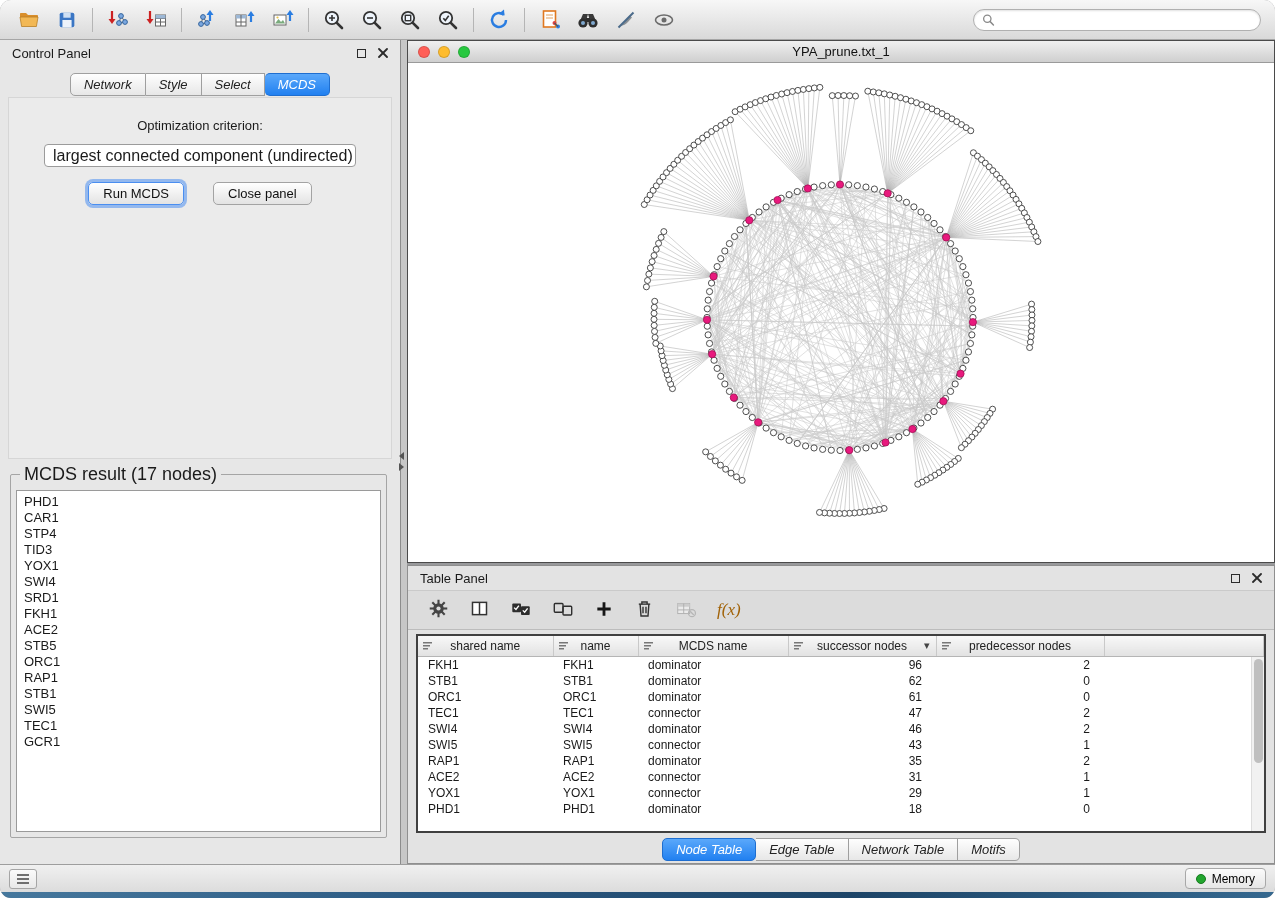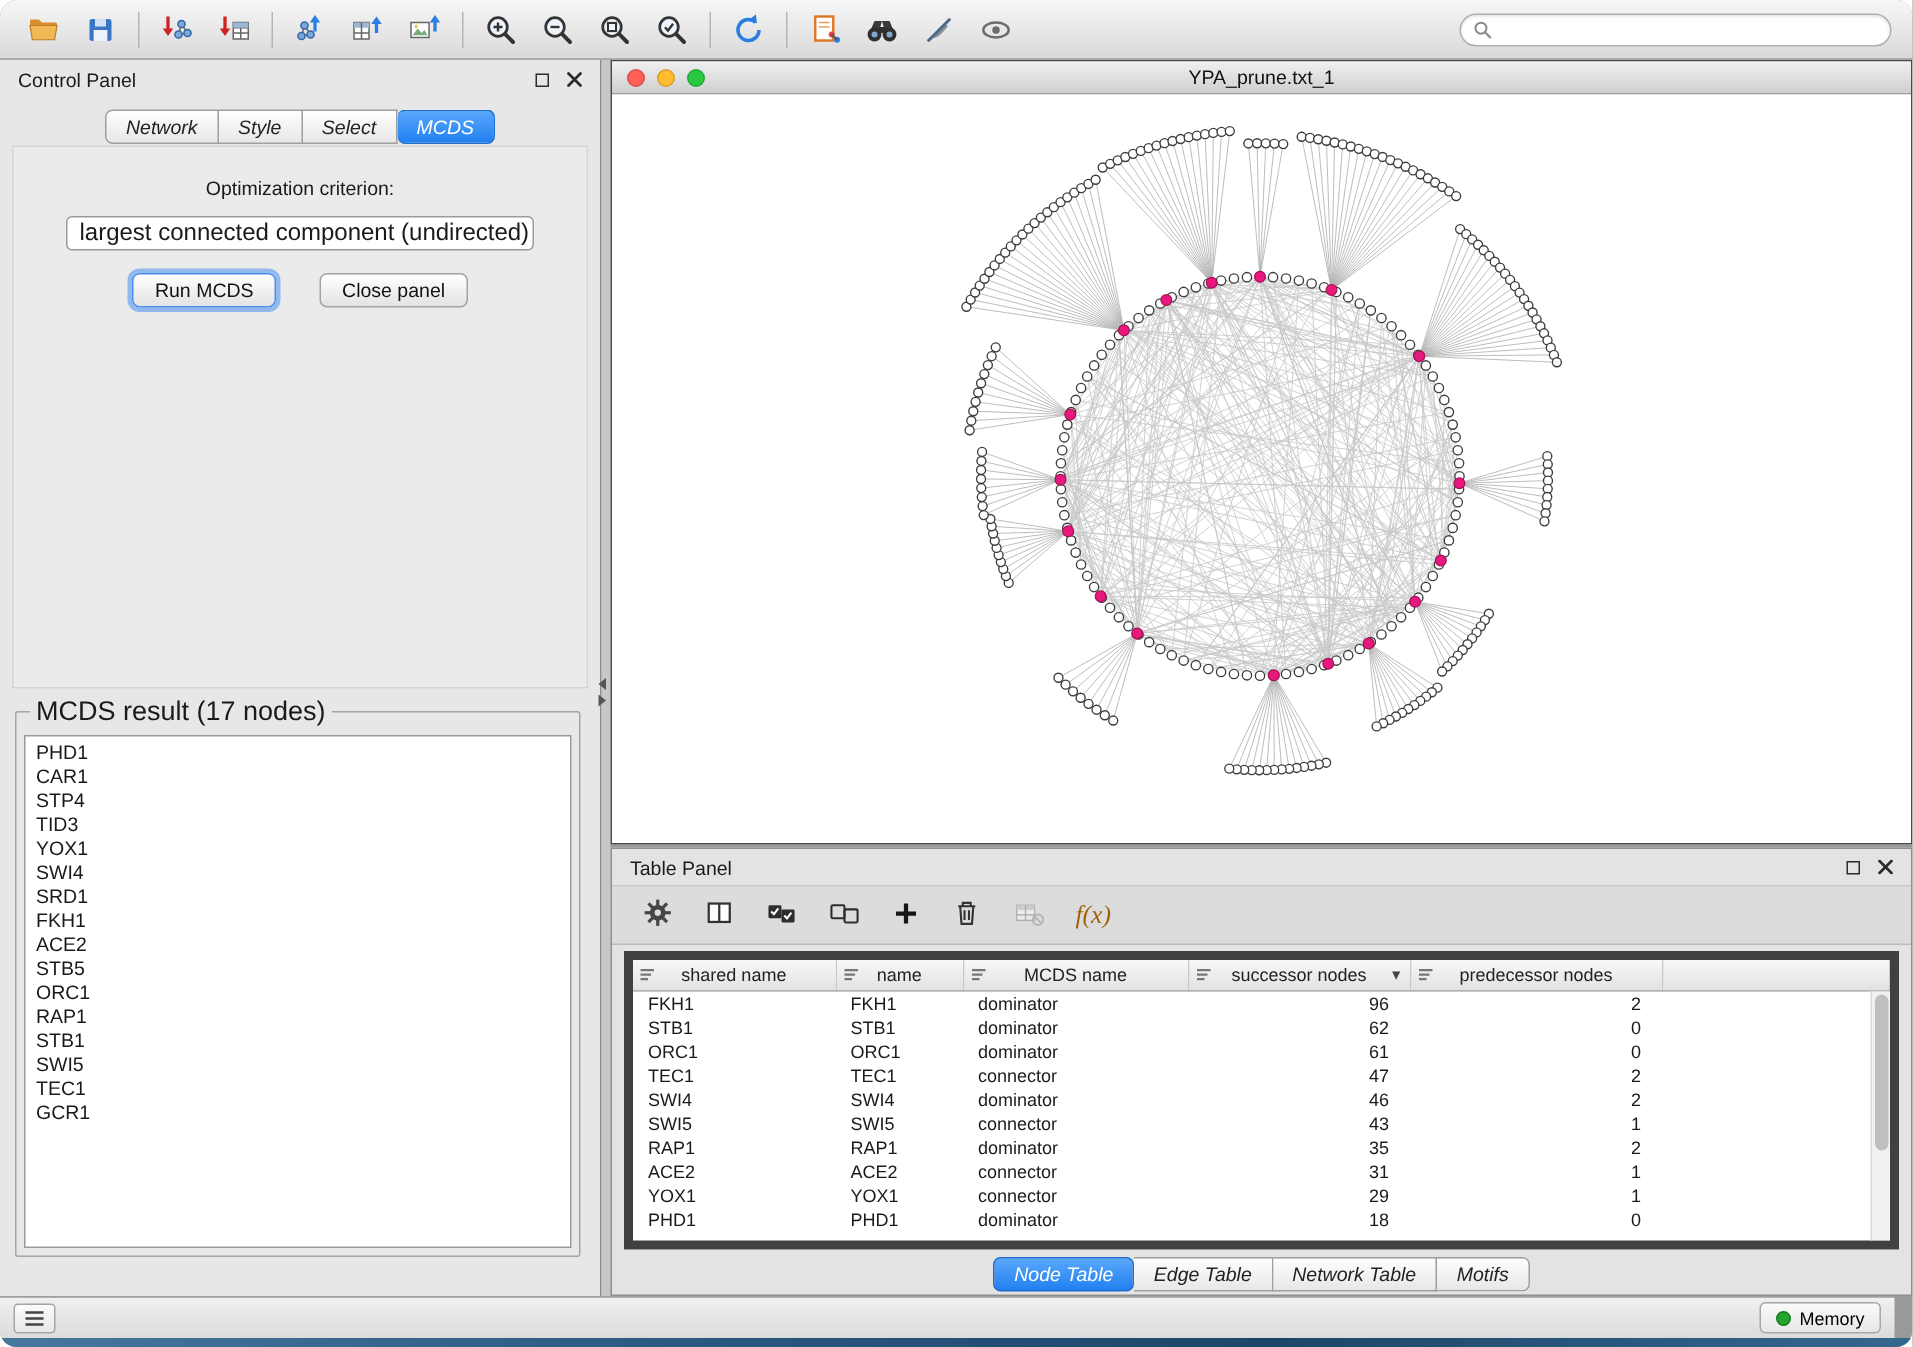--- a/index.html
+++ b/index.html
@@ -74,42 +74,42 @@
   #network-svg { width:100%; height:100%; display:block; }
 
   
   .table-panel { position:absolute; left:407px; right:0; top:565px; bottom:34px;
     background:#e3e3e3; border:1px solid #8f8f8f; display:flex; flex-direction:column; }
   .tp-header { height:24px; display:flex; align-items:center; padding:0 12px; }
   .tp-header .controls { margin-left:auto; display:flex; gap:12px; align-items:center; }
   .tp-toolbar { height:40px; background:#dcdcdc; border-top:1px solid #cacaca; border-bottom:1px solid #bcbcbc;
     display:flex; align-items:center; gap:20px; padding:0 20px; }
   .fx { font-family:"Liberation Serif", serif; font-style:italic; font-size:17px; color:#a16207; }
-  .tp-table-wrap { flex:1; margin:4px 8px 2px; background:#fff; border:6px solid #404040;
+  .tp-table-wrap { flex:1; margin:4px 8px 2px; background:#fff; border:2px solid #404040;
     position:relative; overflow:hidden; }
   table { border-collapse:collapse; width:100%; table-layout:fixed; }
   thead th { height:20px; background:linear-gradient(#f8f8f8,#e2e2e2);
     border-right:1px solid #c9c9c9; border-bottom:1px solid #b5b5b5;
     font-weight:normal; font-size:12px; color:#222; position:relative; text-align:center; }
   .col-icon { position:absolute; left:5px; top:6px; width:9px; height:8px;
     background:linear-gradient(#777,#777) 0 0/9px 1.5px no-repeat,
                linear-gradient(#777,#777) 0 3px/7px 1.5px no-repeat,
                linear-gradient(#777,#777) 0 6px/5px 1.5px no-repeat; }
   .sort-arr { position:absolute; right:6px; top:3px; font-size:11px; color:#444; }
   tbody td { height:16px; line-height:16px; font-size:12px; padding:0 10px; white-space:nowrap;
     overflow:hidden; }
   tbody td.num { text-align:right; padding-right:14px; }
   .v-scroll { position:absolute; top:21px; right:0; bottom:0; width:13px;
     background:#f1f1f1; border-left:1px solid #dcdcdc; }
   .v-thumb { position:absolute; top:2px; left:1.5px; width:9px; height:104px;
     background:#bfbfbf; border-radius:5px; }
   .tp-tabs { height:28px; align-items:center; }
 
   
-  .status-bar { position:absolute; left:0; right:12px; top:864px; height:28px;
+  .status-bar { position:absolute; left:0; right:0; top:864px; height:28px;
     background:linear-gradient(#f0f0f0,#dcdcdc); border-top:1px solid #9e9e9e;
     display:flex; align-items:center; padding:0 9px; }
   .menu-btn { width:28px; height:20px; border:1px solid #a5a5a5; border-radius:3px;
     background:linear-gradient(#fbfbfb,#e8e8e8); display:flex; align-items:center; justify-content:center; }
   .memory-btn { margin-left:auto; height:21px; padding:0 10px; border:1px solid #a8a8a8; border-radius:4px;
     background:linear-gradient(#fbfbfb,#e6e6e6); display:flex; align-items:center; gap:6px; font-size:12px; }
   .mem-dot { width:10px; height:10px; border-radius:50%; background:#23a62f; border:1px solid #157a1e; }
   .desktop-strip { position:absolute; left:0; right:0; bottom:0; height:6px;
     background:linear-gradient(90deg,#46789d,#2c5a83,#1d4568,#35688f); }
 

